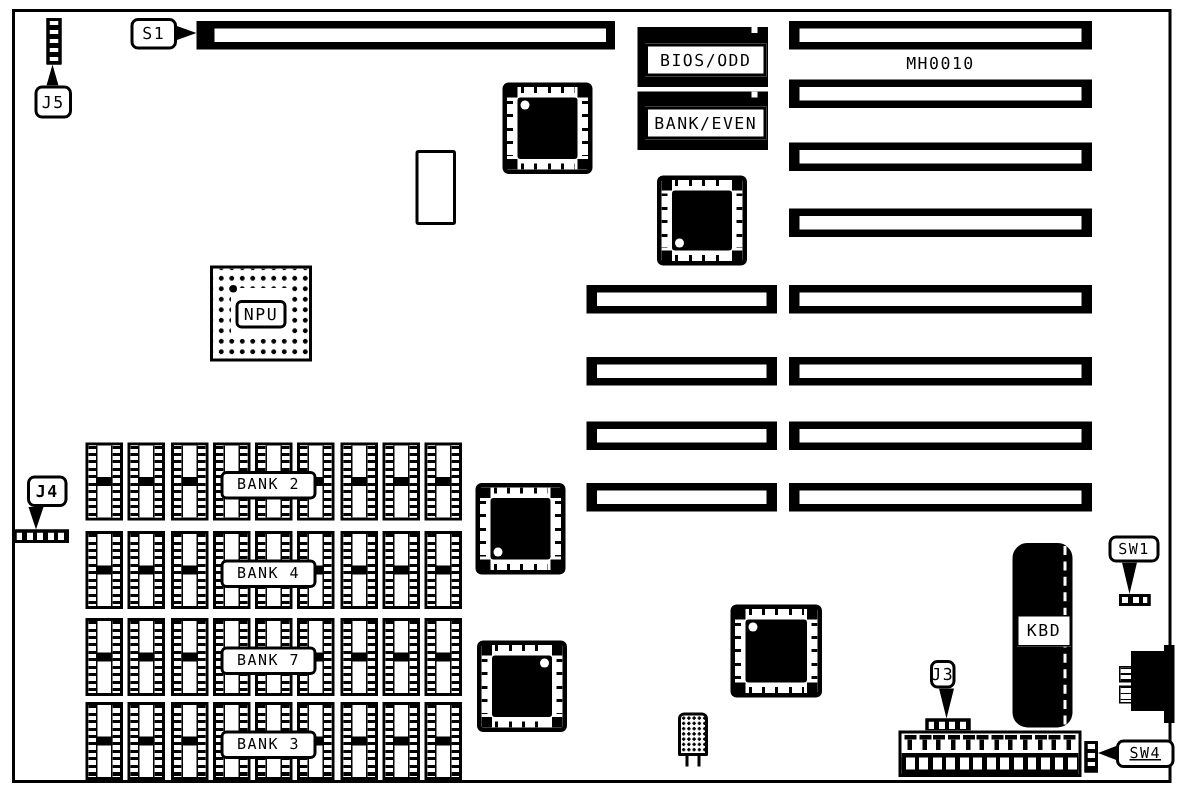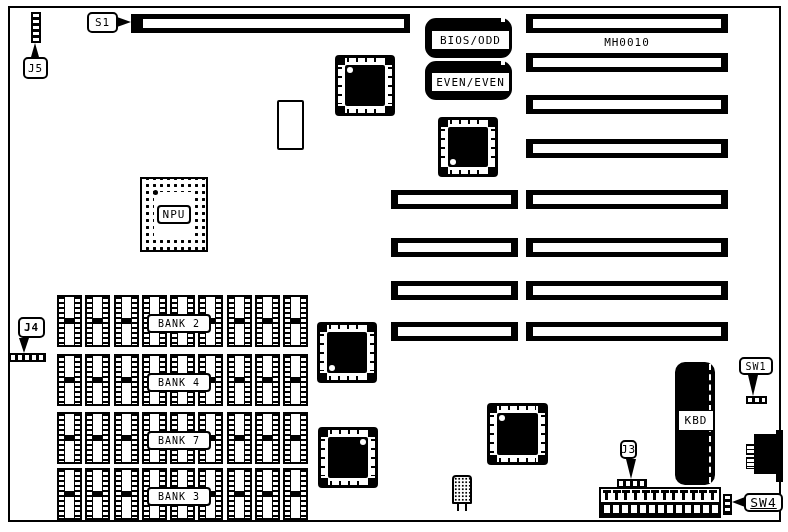--- a/index.html
+++ b/index.html
@@ -6,21 +6,21 @@
   #screen{position:relative;width:788px;height:532px;background:#fff;overflow:hidden;
           font-family:"DejaVu Sans Mono", monospace;color:#000;}
   .abs{position:absolute;box-sizing:border-box;}
   
   #board-outline{left:8px;top:6px;width:773px;height:516px;border:2px solid #000;}
   
   .slot{background:#000;}
   .slot::after{content:"";position:absolute;inset:5px 7px;background:#fff;}
   .slot.s1::after{inset:5px 6px 5px 12px;}
   
-  .romchip{background:#000;border-radius:11px;}
+  .romchip{background:#000;}
   .rom-label{position:absolute;left:5px;top:11px;width:77px;height:18px;background:#fff;
              border:2px solid #000;display:flex;align-items:center;justify-content:center;
              font-size:11px;letter-spacing:1px;white-space:nowrap;}
   .rom-notch{position:absolute;right:7px;top:0;width:4px;height:4px;background:#fff;}
   
   .qfp{border:3px solid #000;background:#fff;border-radius:4px;}
   .qfp span{position:absolute;}
   .qfp .die{inset:7px;background:#000;border-radius:2px;}
   .qfp .t-top{top:0;left:9px;right:9px;height:4px;background:repeating-linear-gradient(to right,#000 0 2px,transparent 2px 9px);}
   .qfp .t-bottom{bottom:0;left:9px;right:9px;height:4px;background:repeating-linear-gradient(to right,#000 0 2px,transparent 2px 9px);}
@@ -102,21 +102,21 @@
   <div class="abs callout" style="left:87px;top:12px;width:31px;height:21px;">S1</div>
   <div class="abs tail right" style="left:117px;top:17px;"></div>
   <div class="abs slot s1" style="left:131px;top:14px;width:279px;height:19px;"></div>
 
   <div class="abs romchip" style="left:425px;top:18px;width:87px;height:40px;">
     <span class="rom-notch"></span>
     <div class="rom-label">BIOS/ODD</div>
   </div>
   <div class="abs romchip" style="left:425px;top:61px;width:87px;height:39px;">
     <span class="rom-notch"></span>
-    <div class="rom-label" style="top:10px;">EVEN/EVEN</div>
+    <div class="rom-label" style="top:10px;">BANK/EVEN</div>
   </div>
 
   <div class="abs" id="mh-label" style="left:595px;top:36px;width:64px;">MH0010</div>
 
   <div class="abs slot" style="left:526px;top:14px;width:202px;height:19px;"></div>
   <div class="abs slot" style="left:526px;top:53px;width:202px;height:19px;"></div>
   <div class="abs slot" style="left:526px;top:95px;width:202px;height:19px;"></div>
   <div class="abs slot" style="left:526px;top:139px;width:202px;height:19px;"></div>
 
   <div class="abs slot" style="left:391px;top:190px;width:127px;height:19px;"></div>
@@ -184,21 +184,21 @@
       <span class="t-right"></span>
       <span class="c-tl"></span>
       <span class="c-tr"></span>
       <span class="c-bl"></span>
       <span class="c-br"></span>
       <span class="pin1 tl"></span>
     </div>
 
   <div class="abs" id="small-ic" style="left:277px;top:100px;width:27px;height:50px;"></div>
 
-  <div class="abs" id="npu-socket" style="left:140px;top:177px;width:68px;height:75px;">
+  <div class="abs" id="npu-socket" style="left:140px;top:177px;width:68px;height:64px;">
     <div id="npu-center">
       <span class="chip-tag">NPU</span>
     </div>
     <span id="npu-dot"></span>
   </div>
 
 
   <div id="banks">
       <div class="socket" style="left: 57px; top: 295px;">
         <span class="socket-mid"></span>
@@ -353,14 +353,14 @@
         <span class="tpin"></span>
         <span class="tpin"></span>
         <span class="tpin"></span>
         <span class="tpin"></span>
       </div>
     <div id="power-bottom"></div>
   </div>
 
   <div class="abs pinhdr v" style="left:723px;top:494px;width:9px;height:21px;"></div>
   <div class="abs tail left" style="left:732px;top:497px;"></div>
-  <div class="abs callout" style="left:744px;top:493px;width:39px;height:19px;font-size:13px;text-decoration:underline;">SW4</div>
+  <div class="abs callout" style="left:744px;top:493px;width:39px;height:19px;font-size:10px;text-decoration:underline;">SW4</div>
 </div>
 
 </body></html>

